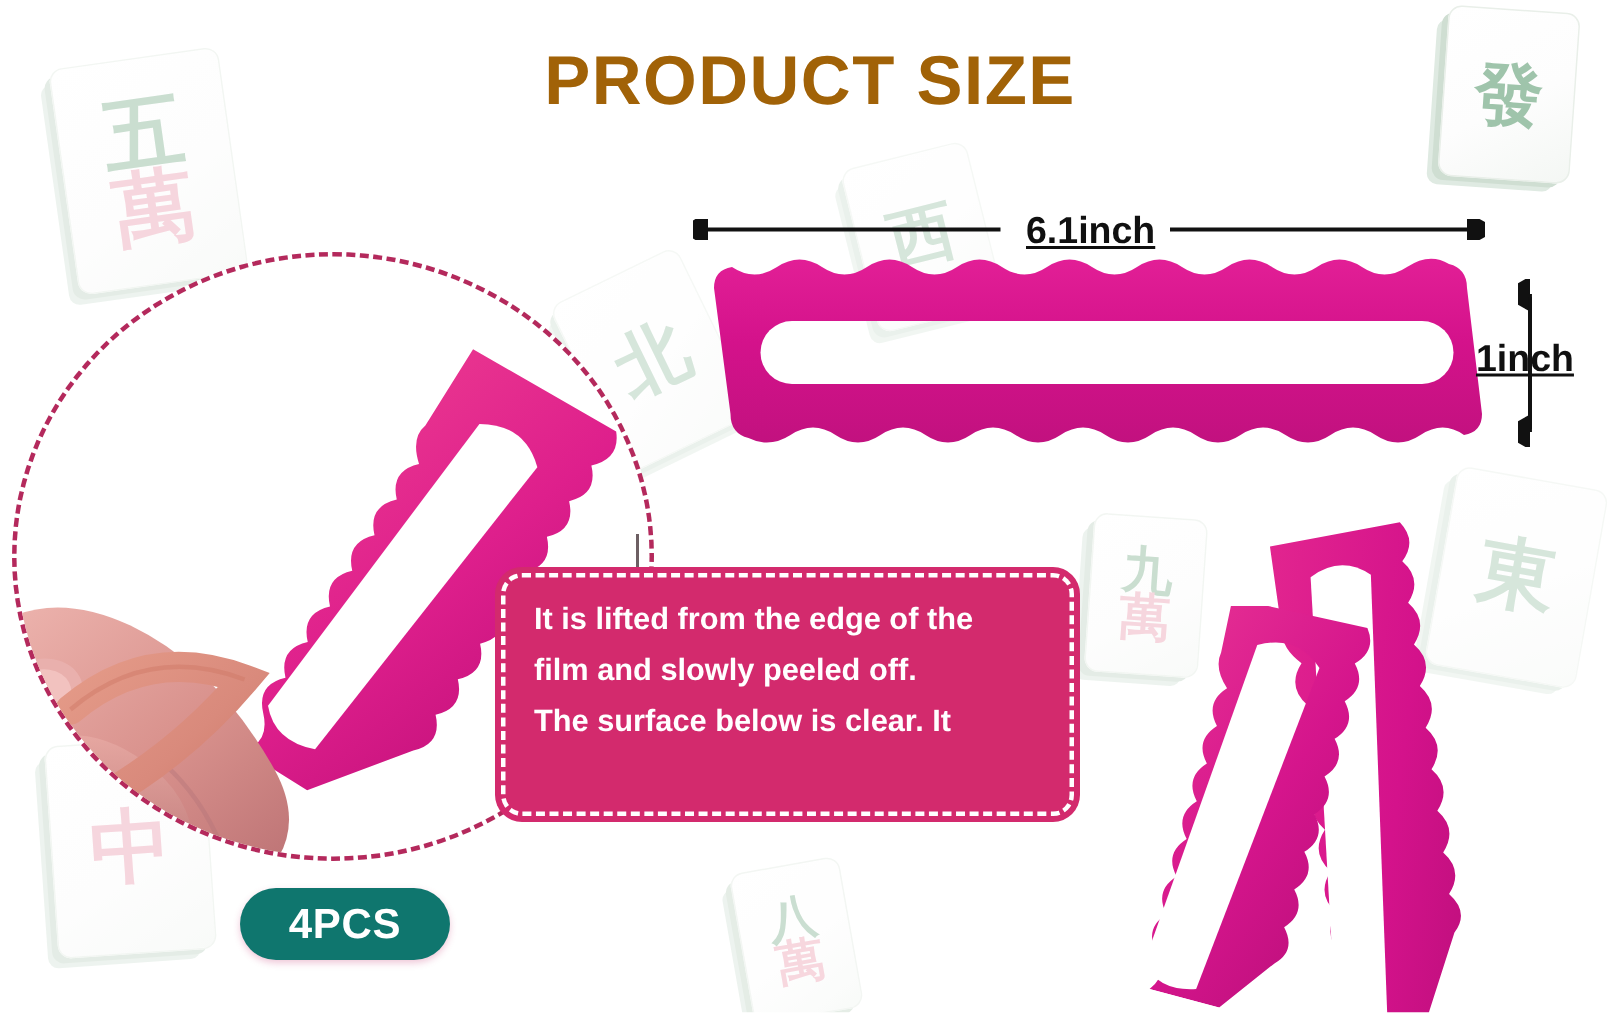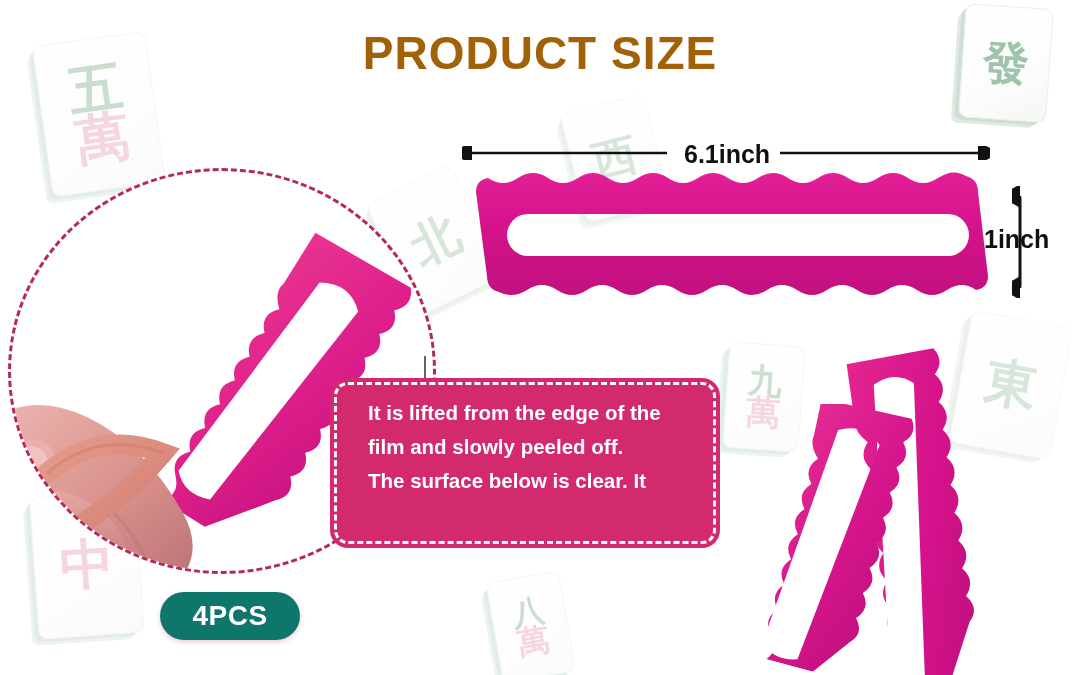--- a/index.html
+++ b/index.html
@@ -56,21 +56,21 @@
   #vArrowWrap{position:absolute;left:1012px;top:186px;width:16px;height:112px;}
 
   
   #callout{
     position:absolute;left:330px;top:378px;width:390px;height:170px;
     background:#d32a6d;
     border-radius:18px;
     outline:3px dashed #ffffff;
     outline-offset:-7px;
     box-sizing:border-box;
-    padding:18px 22px 0 38px;
+    padding:18px 22px 0 26px;
   }
   #callout p{
     margin:0;
     color:#ffffff;
     font-size:20.5px;
     font-weight:700;
     line-height:1.66;
     font-family:"Liberation Sans", sans-serif;
   }
   #calloutStem{
@@ -185,37 +185,37 @@
           <path d="M8,0 L8,9 L0,4.5 Z" fill="#111"></path>
         </marker>
         <marker id="arrR" markerWidth="9" markerHeight="9" refX="1" refY="4.5" orient="auto">
           <path d="M1,0 L1,9 L9,4.5 Z" fill="#111"></path>
         </marker>
       </defs>
       <line x1="10" y1="7" x2="205" y2="7" stroke="#111" stroke-width="2.6" marker-start="url(#arrL)"></line>
       <line x1="318" y1="7" x2="516" y2="7" stroke="#111" stroke-width="2.6" marker-end="url(#arrR)"></line>
     </svg>
   </div>
-  <div class="dimlabel" style="left:684px;top:140px;">6.1inch</div>
+  <div class="dimlabel" style="left:684px;top:140px;text-decoration:underline;">6.1inch</div>
 
   <div id="vArrowWrap">
     <svg width="16" height="112" viewBox="0 0 16 112">
       <defs>
         <marker id="arrU" markerWidth="9" markerHeight="9" refX="4.5" refY="8" orient="auto">
           <path d="M0,8 L9,8 L4.5,0 Z" fill="#111"></path>
         </marker>
         <marker id="arrD" markerWidth="9" markerHeight="9" refX="4.5" refY="1" orient="auto">
           <path d="M0,1 L9,1 L4.5,9 Z" fill="#111"></path>
         </marker>
       </defs>
       <line x1="8" y1="100" x2="8" y2="10" stroke="#111" stroke-width="2.6" marker-end="url(#arrU)"></line>
       <line x1="8" y1="12" x2="8" y2="102" stroke="#111" stroke-width="2.6" marker-end="url(#arrD)"></line>
     </svg>
   </div>
-  <div class="dimlabel" style="left:984px;top:225px;">1inch</div>
+  <div class="dimlabel" style="left:984px;top:225px;text-decoration:underline;">1inch</div>
 
   <svg class="prod" style="left:840px;top:340px;" width="240" height="340" viewBox="0 0 240 340">
     <defs>
       <linearGradient id="magGrad2" x1="0" y1="0" x2="1" y2="1">
         <stop offset="0%" stop-color="#e2258f"></stop>
         <stop offset="60%" stop-color="#d4128b"></stop>
         <stop offset="100%" stop-color="#bd0f7c"></stop>
       </linearGradient>
       <mask id="slotMask2">
         <rect x="0" y="0" width="240" height="340" fill="#fff"></rect>

